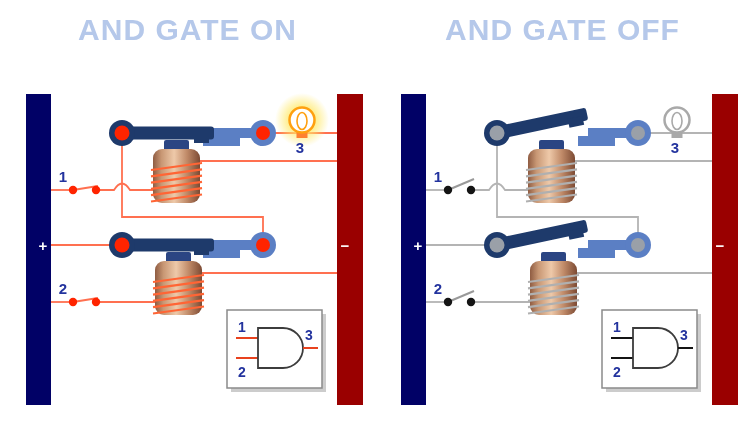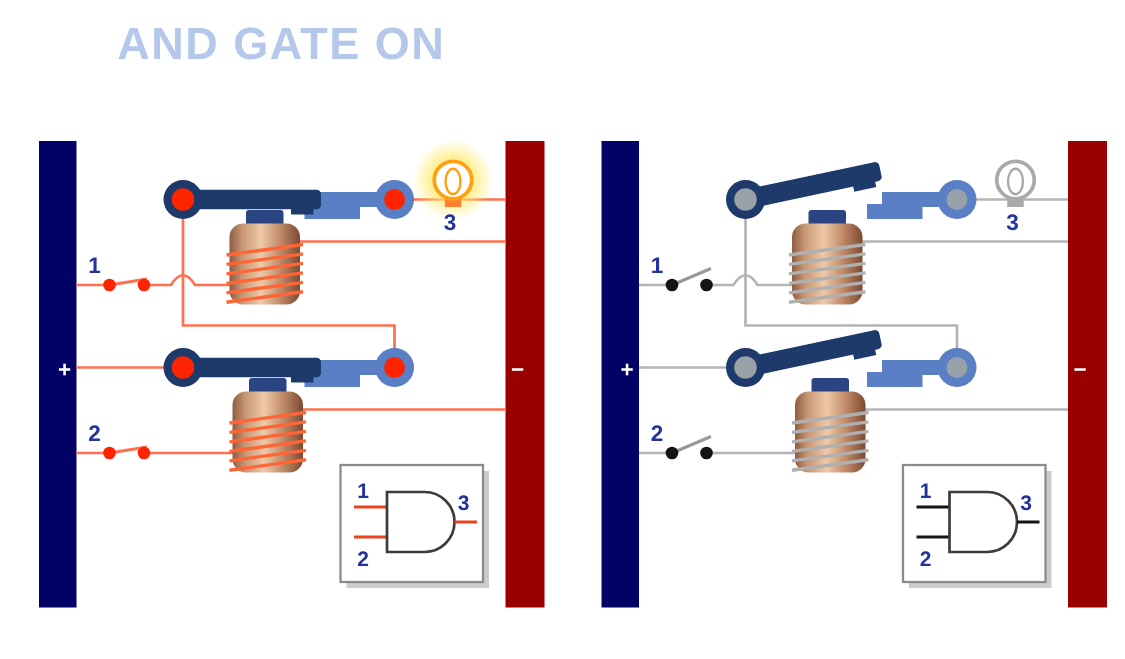--- a/index.html
+++ b/index.html
@@ -117,20 +117,21 @@
           <line x1="236" y1="358" x2="258" y2="358" stroke="#e8421e" stroke-width="2"></line>
           <path d="M258,368 L258,328 L283,328 A20,20 0 0 1 283,368 Z" fill="none" stroke="#3c3c3c" stroke-width="1.8"></path>
           <line x1="303" y1="348" x2="318" y2="348" stroke="#e8421e" stroke-width="2"></line>
           <text x="242" y="332" font-size="14" fill="#23339e" text-anchor="middle">1</text>
           <text x="242" y="377" font-size="14" fill="#23339e" text-anchor="middle">2</text>
           <text x="309" y="340" font-size="14" fill="#23339e" text-anchor="middle">3</text>
         </g>
       </svg>
   </section>
   <section class="panel">
+    <h2 class="title" style="color: rgb(181, 200, 234);">AND GATE OFF</h2>
     <svg class="circuit" width="375" height="439" viewBox="0 0 375 439">
         <defs>
           <linearGradient id="copper1" x1="0" y1="0" x2="1" y2="0">
             <stop offset="0" stop-color="#8f5c42"></stop>
             <stop offset="0.18" stop-color="#c89774"></stop>
             <stop offset="0.45" stop-color="#eec9a9"></stop>
             <stop offset="0.72" stop-color="#c08a68"></stop>
             <stop offset="1" stop-color="#7c4a33"></stop>
           </linearGradient>
           <radialGradient id="glow1">

